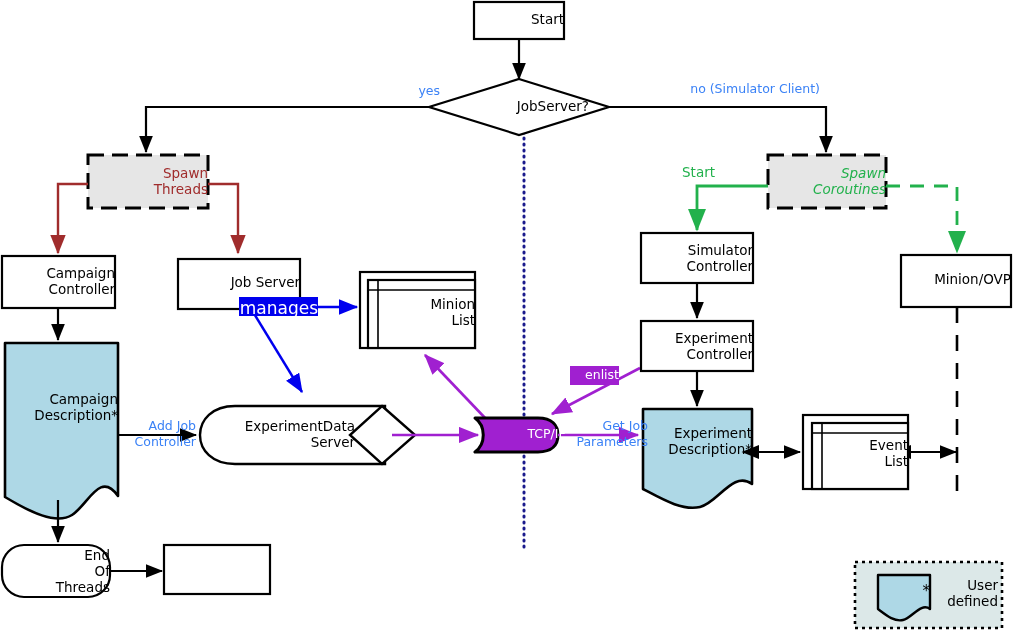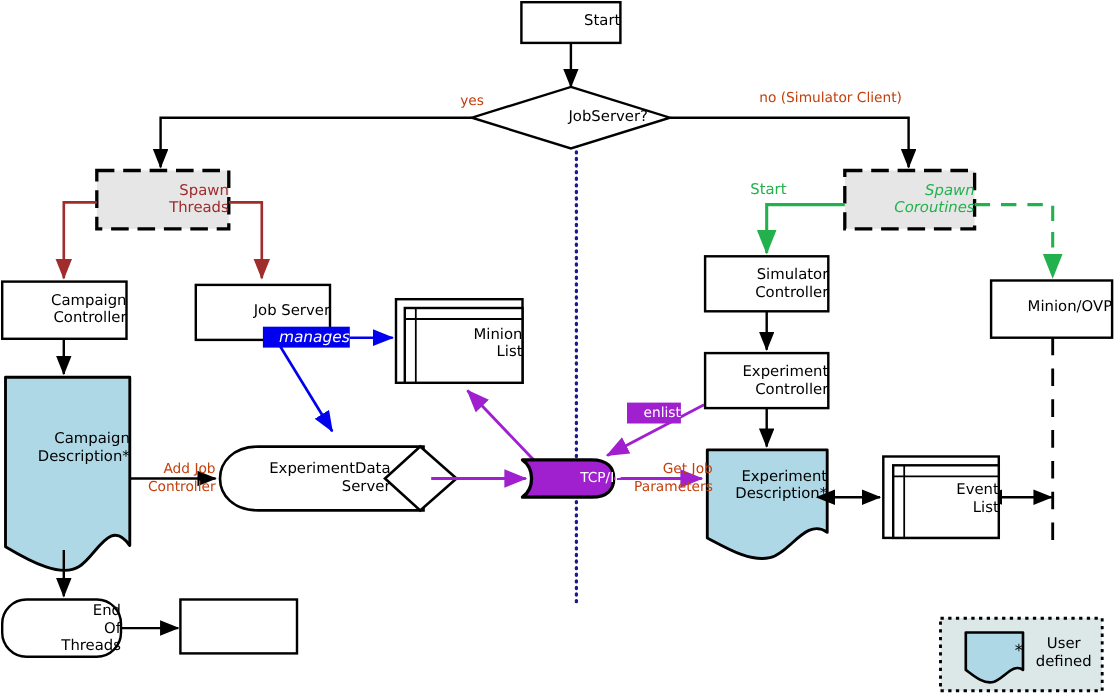--- a/index.html
+++ b/index.html
@@ -1,21 +1,21 @@
 <!DOCTYPE html>
 <html><head>
 <meta charset="utf-8">
 <style>
   html,body{margin:0;padding:0;background:#ffffff;}
   body{font-family:"DejaVu Sans","Liberation Sans",sans-serif;}
   #stage{position:relative;width:1013px;height:636px;background:#fff;overflow:hidden;}
   #stage svg{position:absolute;left:0;top:0;}
   .lbl{position:absolute;text-align:right;line-height:1.15;pointer-events:none;}
   .t13{font-size:13.5px;color:#000;}
-  .t12{font-size:12.5px;color:#c2410c;}
+  .t12{font-size:12.5px;color:#3b82f6;}
   .red{color:#a02c2c;}
   .grn{color:#22b14c;}
   .ital{font-style:italic;}
   .white{color:#ffffff;}
 </style>
 </head>
 <body>
 
 <div id="stage">
 
@@ -142,21 +142,21 @@
 
 <div class="lbl t13 red" style="left:88px;top:166px;width:120px;white-space:pre-line;">Spawn
 Threads</div>
 <div class="lbl t13 grn ital" style="left:768px;top:166px;width:118px;white-space:pre-line;">Spawn
 Coroutines</div>
 <div class="lbl t13 grn" style="left:655px;top:165px;width:60px;">Start</div>
 
 <div class="lbl t13" style="left:2px;top:266px;width:113px;white-space:pre-line;">Campaign
 Controller</div>
 <div class="lbl t13" style="left:178px;top:275px;width:122px;">Job Server</div>
-<div class="lbl t13 white" style="left:239px;top:299px;width:79px;font-size:14px;font-style:italic;">manages</div>
+<div class="lbl t13 white" style="left:239px;top:299px;width:79px;font-size:17px;">manages</div>
 <div class="lbl t13" style="left:370px;top:297px;width:105px;white-space:pre-line;">Minion
 List</div>
 
 <div class="lbl t13" style="left:5px;top:392px;width:113px;white-space:pre-line;">Campaign
 Description*</div>
 <div class="lbl t12" style="left:100px;top:418px;width:96px;white-space:pre-line;line-height:1.25;">Add Job
 Controller</div>
 <div class="lbl t13" style="left:205px;top:419px;width:150px;white-space:pre-line;">ExperimentData
 Server</div>
 
@@ -174,16 +174,16 @@
 <div class="lbl t13" style="left:643px;top:426px;width:109px;white-space:pre-line;">Experiment
 Description*</div>
 <div class="lbl t13" style="left:815px;top:438px;width:93px;white-space:pre-line;">Event
 List</div>
 
 <div class="lbl t13" style="left:2px;top:548px;width:108px;white-space:pre-line;line-height:1.18;">End
 Of
 Threads</div>
 
 <div class="lbl t13" style="left:878px;top:583px;width:52px;font-size:15px;">*</div>
-<div class="lbl t13" style="left:936px;top:578px;width:62px;text-align:center;white-space:pre-line;">User
+<div class="lbl t13" style="left:936px;top:578px;width:62px;text-align:right;white-space:pre-line;">User
 defined</div>
 
 </div>
 
 </body></html>

